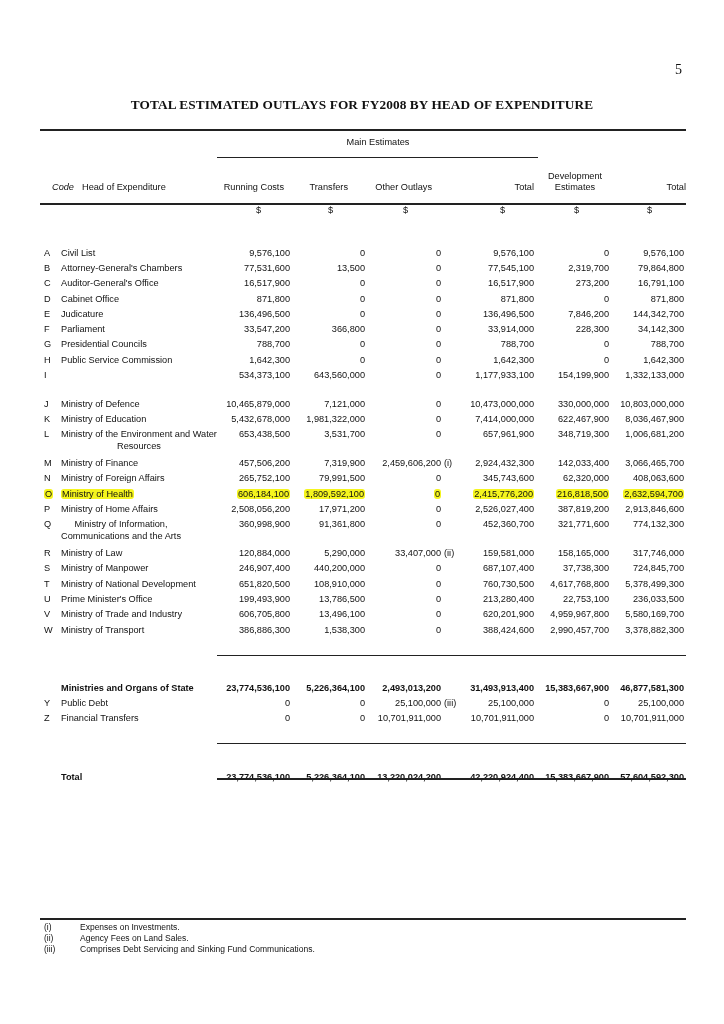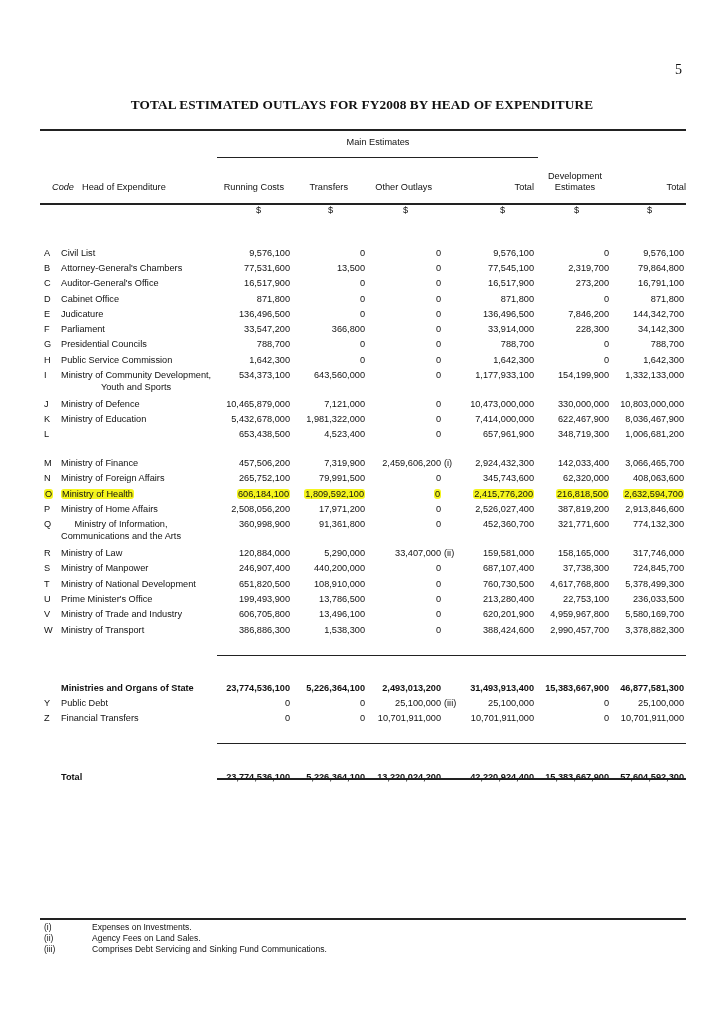--- a/index.html
+++ b/index.html
@@ -18,21 +18,21 @@
   .head { left: 61px; line-height: 11.5px; text-align: center; }
   .c1 { right: 434px; }
   .c2 { right: 359px; }
   .c3 { right: 283px; }
   .fn { left: 444px; }
   .c4 { right: 190px; }
   .c5 { right: 115px; }
   .c6 { right: 40px; }
   .foot { position: absolute; left: 44px; font-size: 8.5px; }
   .foot .fn-mark { position: absolute; left: 0; }
-  .foot .fn-text { position: absolute; left: 48px; white-space: nowrap; }
+  .foot .fn-text { position: absolute; left: 36px; white-space: nowrap; }
 </style>
 </head>
 <body>
 
 <div class="page-num">5</div>
 <div class="title">TOTAL ESTIMATED OUTLAYS FOR FY2008 BY HEAD OF EXPENDITURE</div>
 
 <div class="hr" style="left:40px; width:646px; top:129px; height:1.5px;"></div>
 <div class="t c" style="left:218px; width:320px; top:137px;">Main Estimates</div>
 <div class="hr" style="left:217px; width:321px; top:157px; height:1.2px;"></div>
@@ -145,21 +145,20 @@
       <div class="t c1 r">1,642,300</div>
       <div class="t c2 r">0</div>
       <div class="t c3 r">0</div>
       <div class="t fn"></div>
       <div class="t c4 r">1,642,300</div>
       <div class="t c5 r">0</div>
       <div class="t c6 r">1,642,300</div>
     </div>
     <div class="row" style="top: 370px;">
       <div class="t code">I</div>
-      <div class="t head"><span>Ministry of Community Development,</span><br><span>Youth and Sports</span></div>
       <div class="t c1 r">534,373,100</div>
       <div class="t c2 r">643,560,000</div>
       <div class="t c3 r">0</div>
       <div class="t fn"></div>
       <div class="t c4 r">1,177,933,100</div>
       <div class="t c5 r">154,199,900</div>
       <div class="t c6 r">1,332,133,000</div>
     </div>
     <div class="row" style="top: 399px;">
       <div class="t code">J</div>
@@ -178,22 +177,23 @@
       <div class="t c1 r">5,432,678,000</div>
       <div class="t c2 r">1,981,322,000</div>
       <div class="t c3 r">0</div>
       <div class="t fn"></div>
       <div class="t c4 r">7,414,000,000</div>
       <div class="t c5 r">622,467,900</div>
       <div class="t c6 r">8,036,467,900</div>
     </div>
     <div class="row" style="top: 429px;">
       <div class="t code">L</div>
+      <div class="t head"><span>Ministry of the Environment and Water</span><br><span>Resources</span></div>
       <div class="t c1 r">653,438,500</div>
-      <div class="t c2 r">4,523,400</div>
+      <div class="t c2 r">3,531,700</div>
       <div class="t c3 r">0</div>
       <div class="t fn"></div>
       <div class="t c4 r">657,961,900</div>
       <div class="t c5 r">348,719,300</div>
       <div class="t c6 r">1,006,681,200</div>
     </div>
     <div class="row" style="top: 458px;">
       <div class="t code">M</div>
       <div class="t head"><span>Ministry of Finance</span></div>
       <div class="t c1 r">457,506,200</div>

